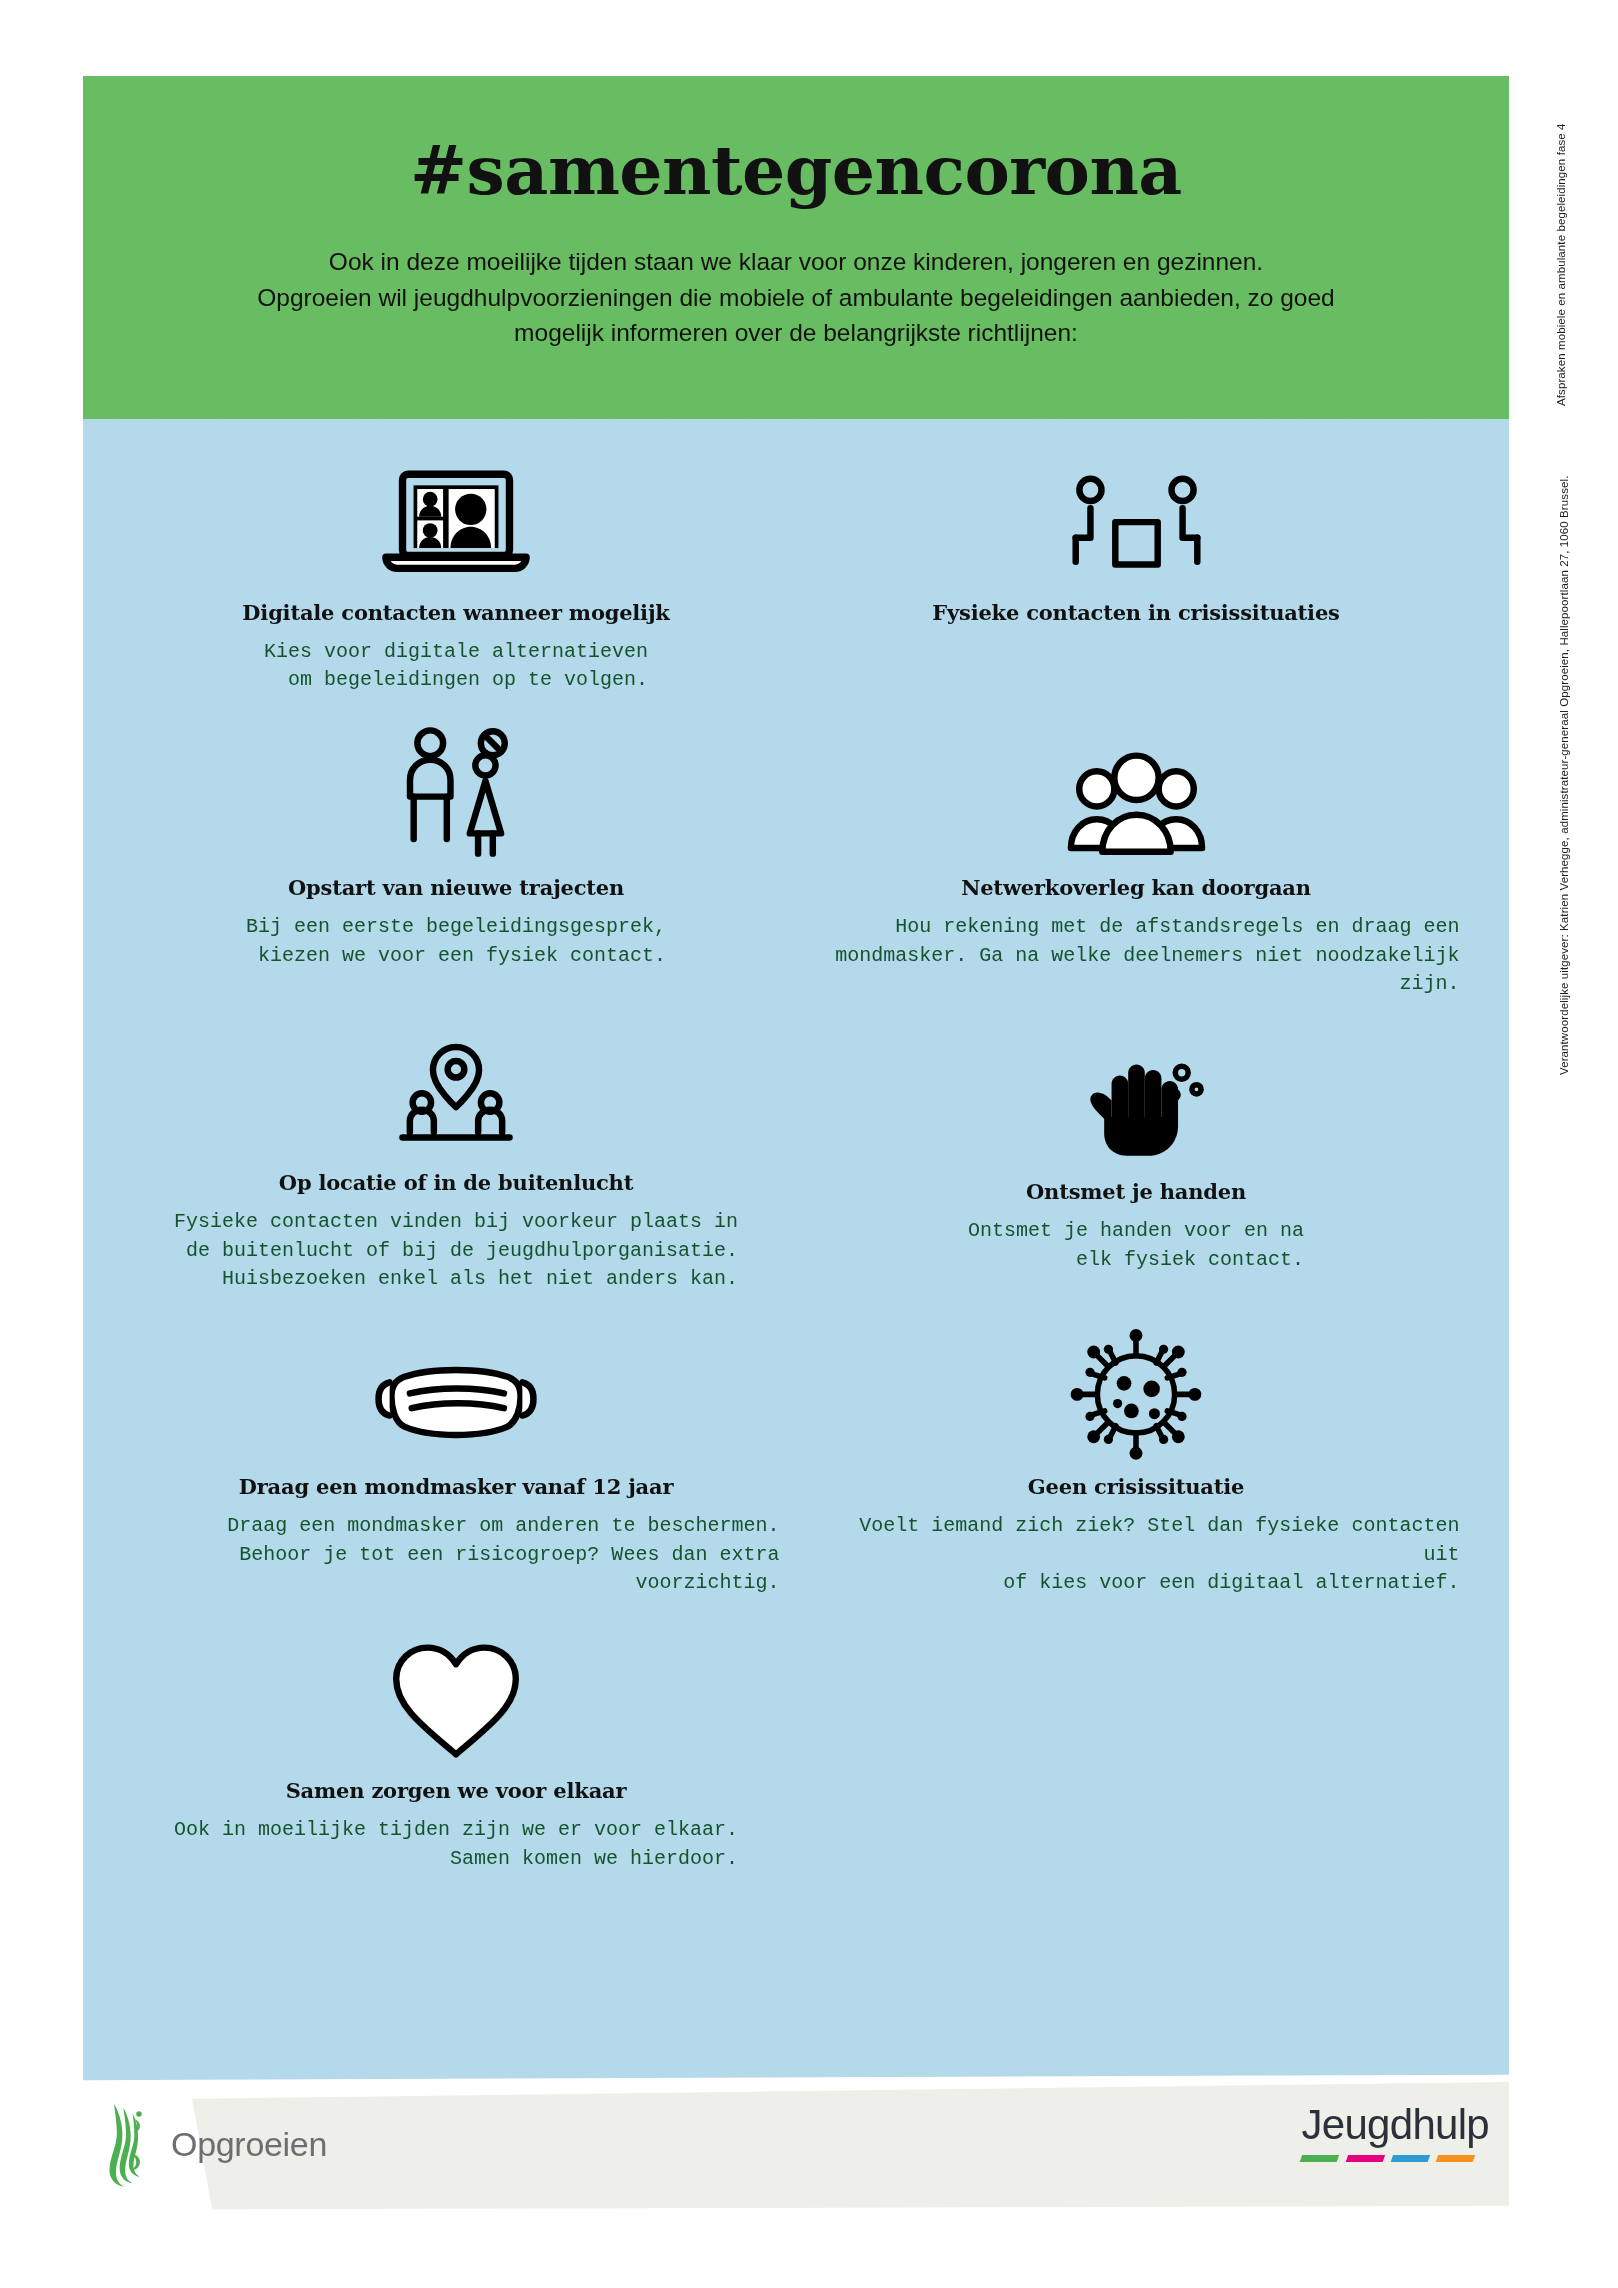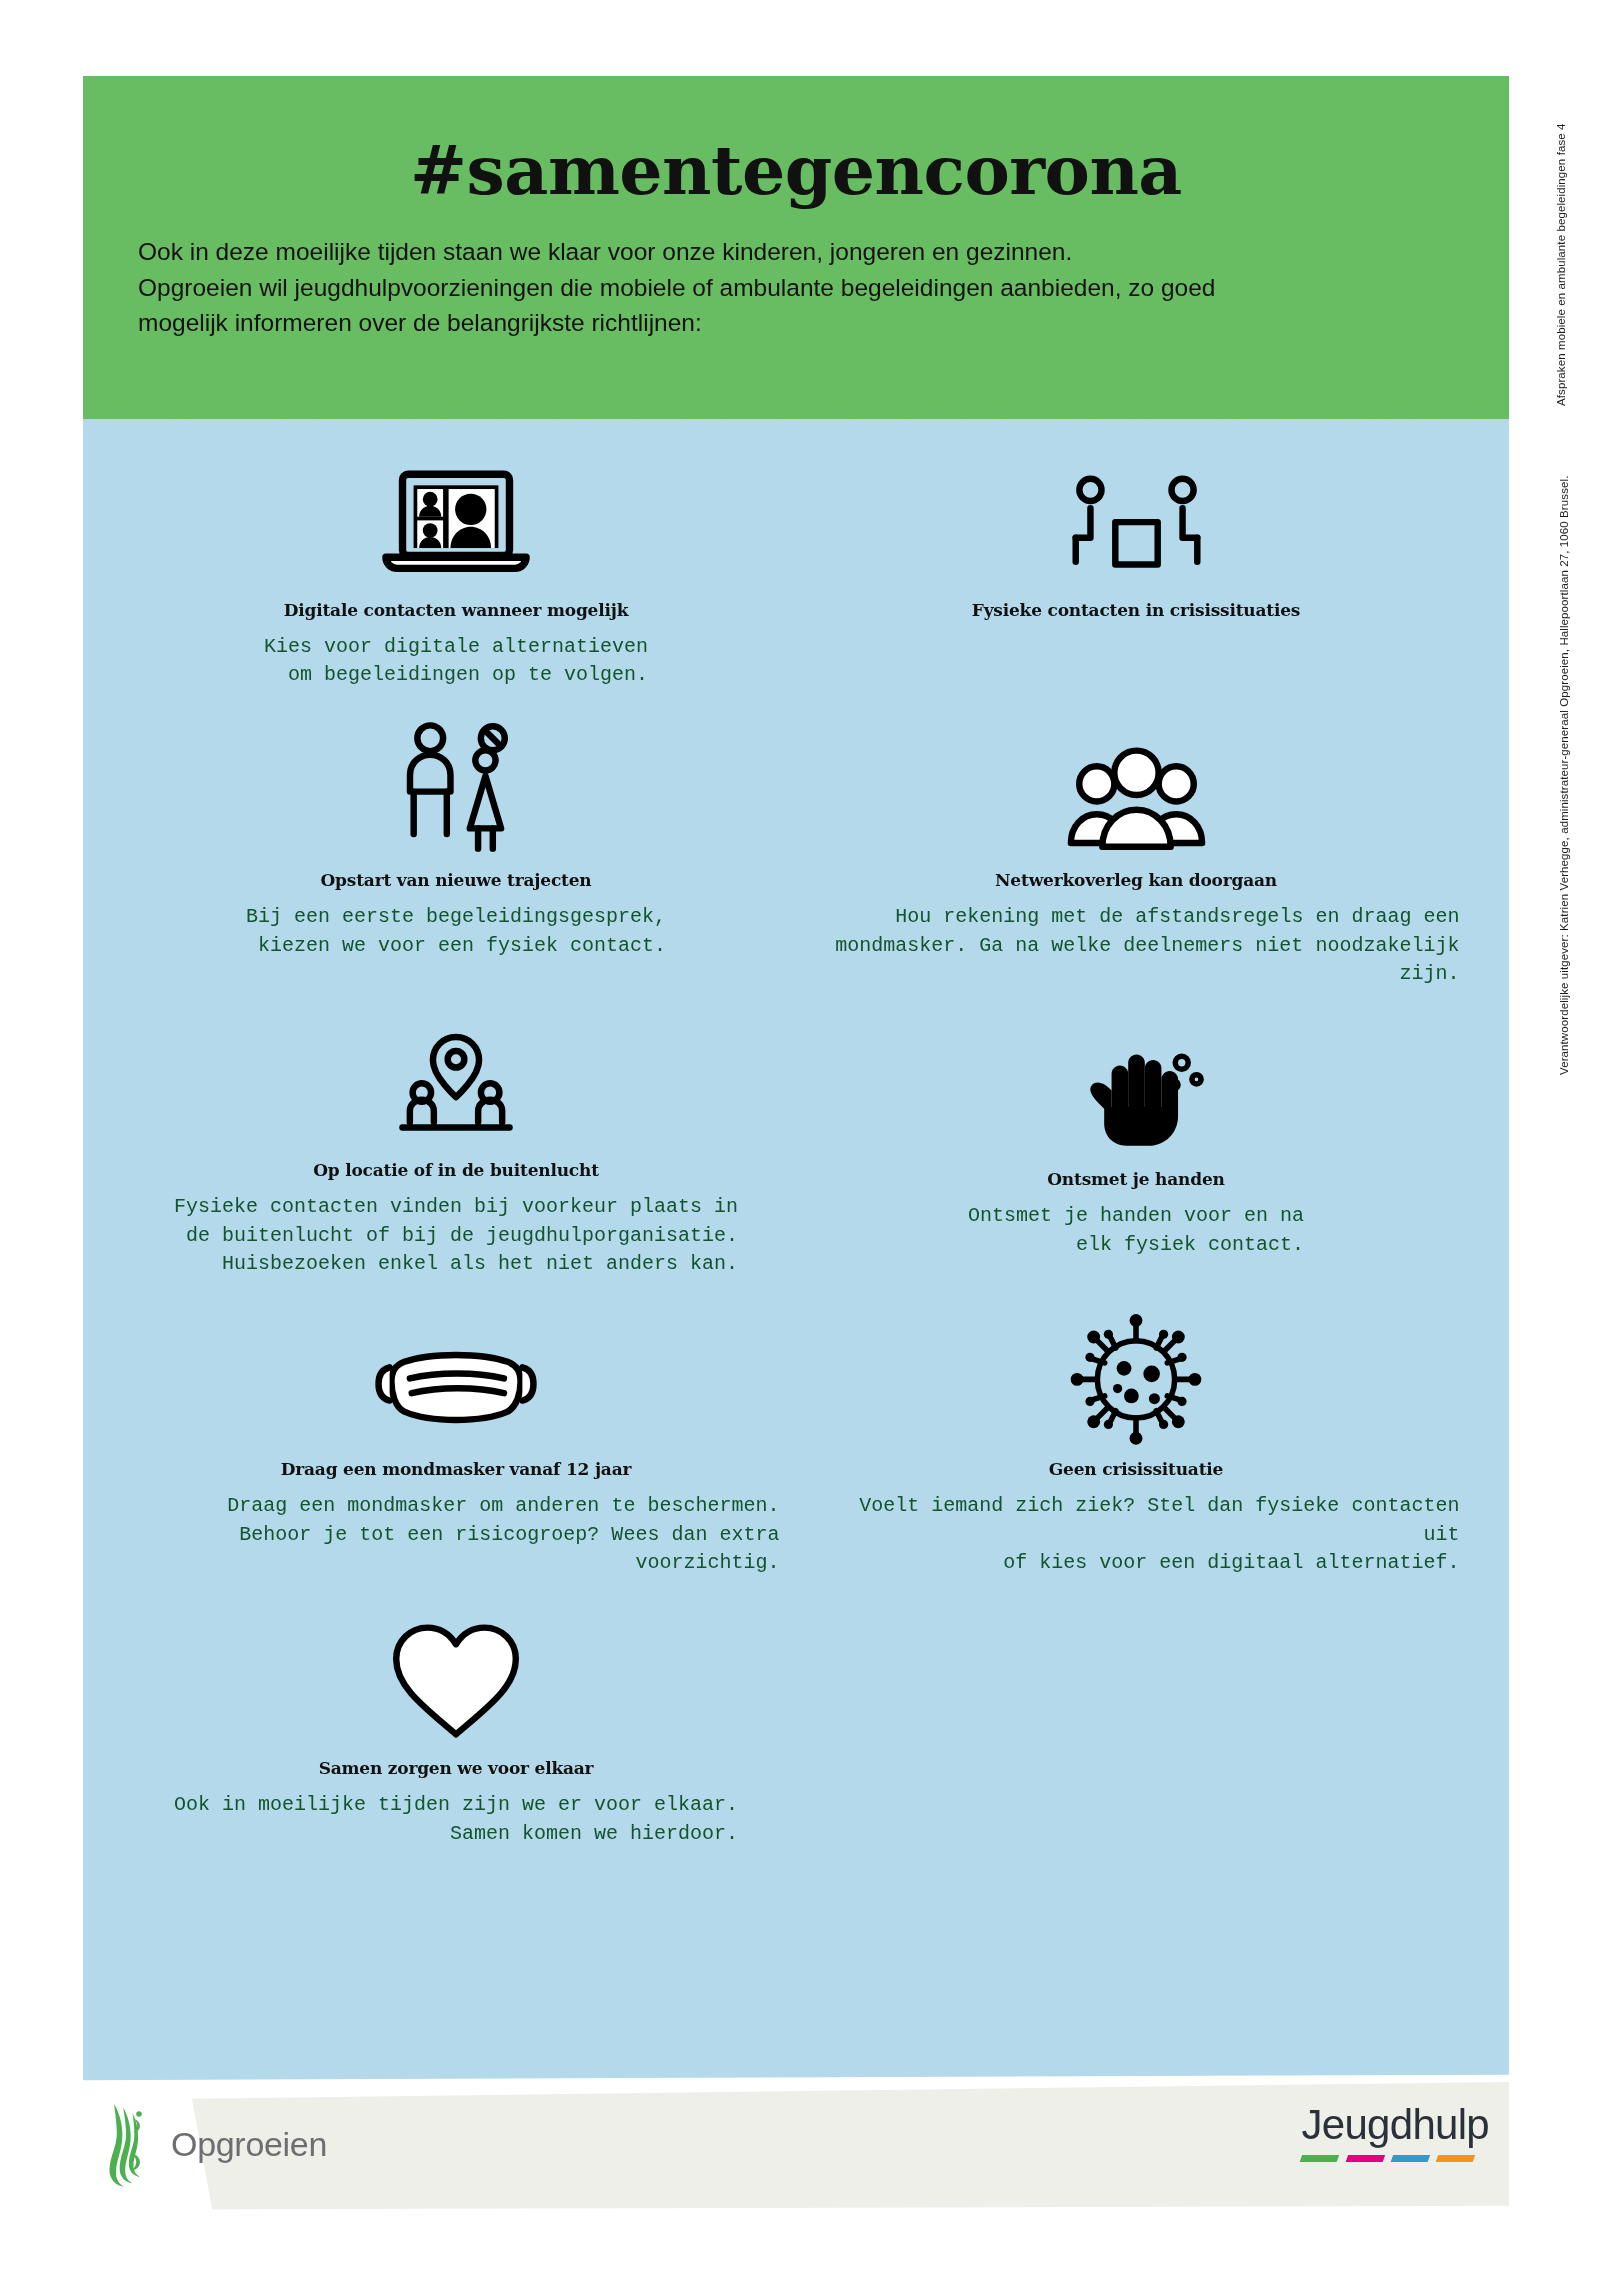--- a/index.html
+++ b/index.html
@@ -36,23 +36,23 @@
     text-align: center;
     font-family: "DejaVu Serif", serif;
     font-weight: bold;
     font-size: 68px;
     letter-spacing: -0.5px;
     color: #111111;
     line-height: 1.1;
     padding-top: 37px;
   }
   .header-sub {
-    margin: 0;
+    margin: 10px;
     padding-top: 26px;
-    text-align: left;
+    text-align: center;
     font-family: "Liberation Sans", sans-serif;
     font-size: 24.5px;
     line-height: 1.46;
     color: #14120f;
   }
   .header-sub span { display: block; }
 
   
   .zigzag {
     position: absolute;
@@ -87,21 +87,21 @@
   .icon-wrap {
     height: 138px;
     display: flex;
     align-items: flex-end;
     justify-content: center;
     margin-bottom: 14.8px;
   }
   .cell-title {
     font-family: "DejaVu Serif", serif;
     font-weight: bold;
-    font-size: 17px;
+    font-size: 21px;
     color: #111111;
     text-align: right;
     margin: 0 0 13px 0;
     letter-spacing: -0.2px;
   }
   .cell-body {
     font-family: Liberation Mono, monospace;
     font-size: 20px;
     line-height: 1.42;
     color: #14532d;

